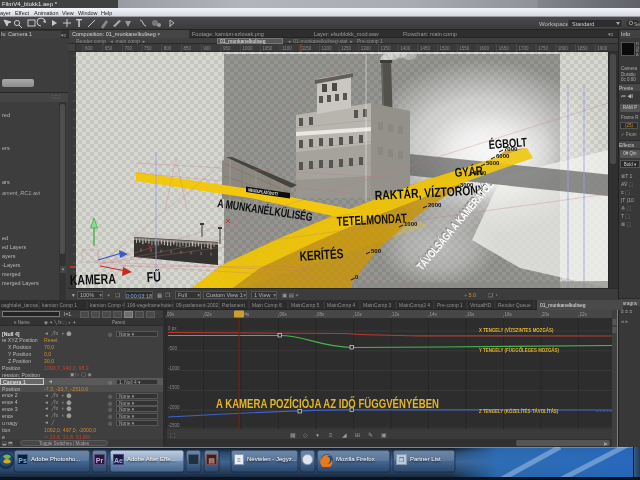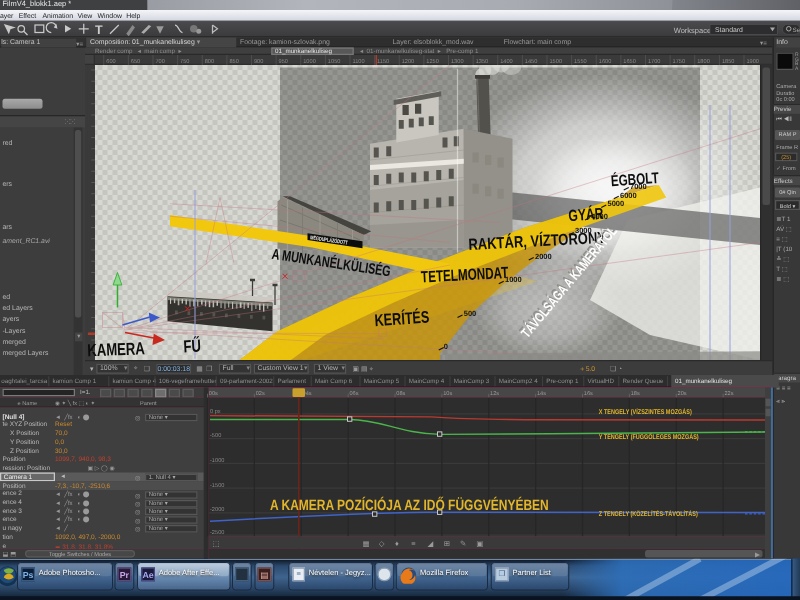--- a/index.html
+++ b/index.html
@@ -492,21 +492,21 @@
           <line x1="360" y1="1" x2="360" y2="9"></line>
           <line x1="396" y1="1" x2="396" y2="9"></line>
           <line x1="434" y1="1" x2="434" y2="9"></line>
           <line x1="467" y1="1" x2="467" y2="9"></line>
           <line x1="495" y1="1" x2="495" y2="9"></line>
           <line x1="534" y1="1" x2="534" y2="9"></line>
    </g>
  </svg>
 </div>
 
-<div class="abs" id="timeline" style="left:0;top:310px;width:618px;height:137px;background:#be185d;border-right:1px solid #0ea5e9;border-bottom:1px solid #8a7a28;">
+<div class="abs" id="timeline" style="left:0;top:310px;width:618px;height:137px;background:#ec4899;border-right:5px solid #0ea5e9;border-bottom:1px solid #8a7a28;">
 
  <div class="abs" style="left:0;top:0;width:166px;height:8px;background:#3c3c3c;">
   <div class="abs" style="left:2px;top:1px;width:58px;height:6px;background:#242424;border:1px solid #7a7a7a;"></div>
   <span class="abs" style="left:64px;top:1px;font-size:5px;color:#bbb;">I=1.</span>
   <div class="abs" style="left:80px;top:0.5px;width:9px;height:7px;background:#4a4a4a;border:0.5px solid #5c5c5c;"></div>
   <div class="abs" style="left:91px;top:0.5px;width:9px;height:7px;background:#4a4a4a;border:0.5px solid #5c5c5c;"></div>
   <div class="abs" style="left:102px;top:0.5px;width:9px;height:7px;background:#4a4a4a;border:0.5px solid #5c5c5c;"></div>
   <div class="abs" style="left:113px;top:0.5px;width:9px;height:7px;background:#4a4a4a;border:0.5px solid #5c5c5c;"></div>
   <div class="abs" style="left:124px;top:0.5px;width:9px;height:7px;background:#6e6e6e;border:0.5px solid #888;"></div>
   <div class="abs" style="left:135px;top:0.5px;width:9px;height:7px;background:#4a4a4a;border:0.5px solid #5c5c5c;"></div>

